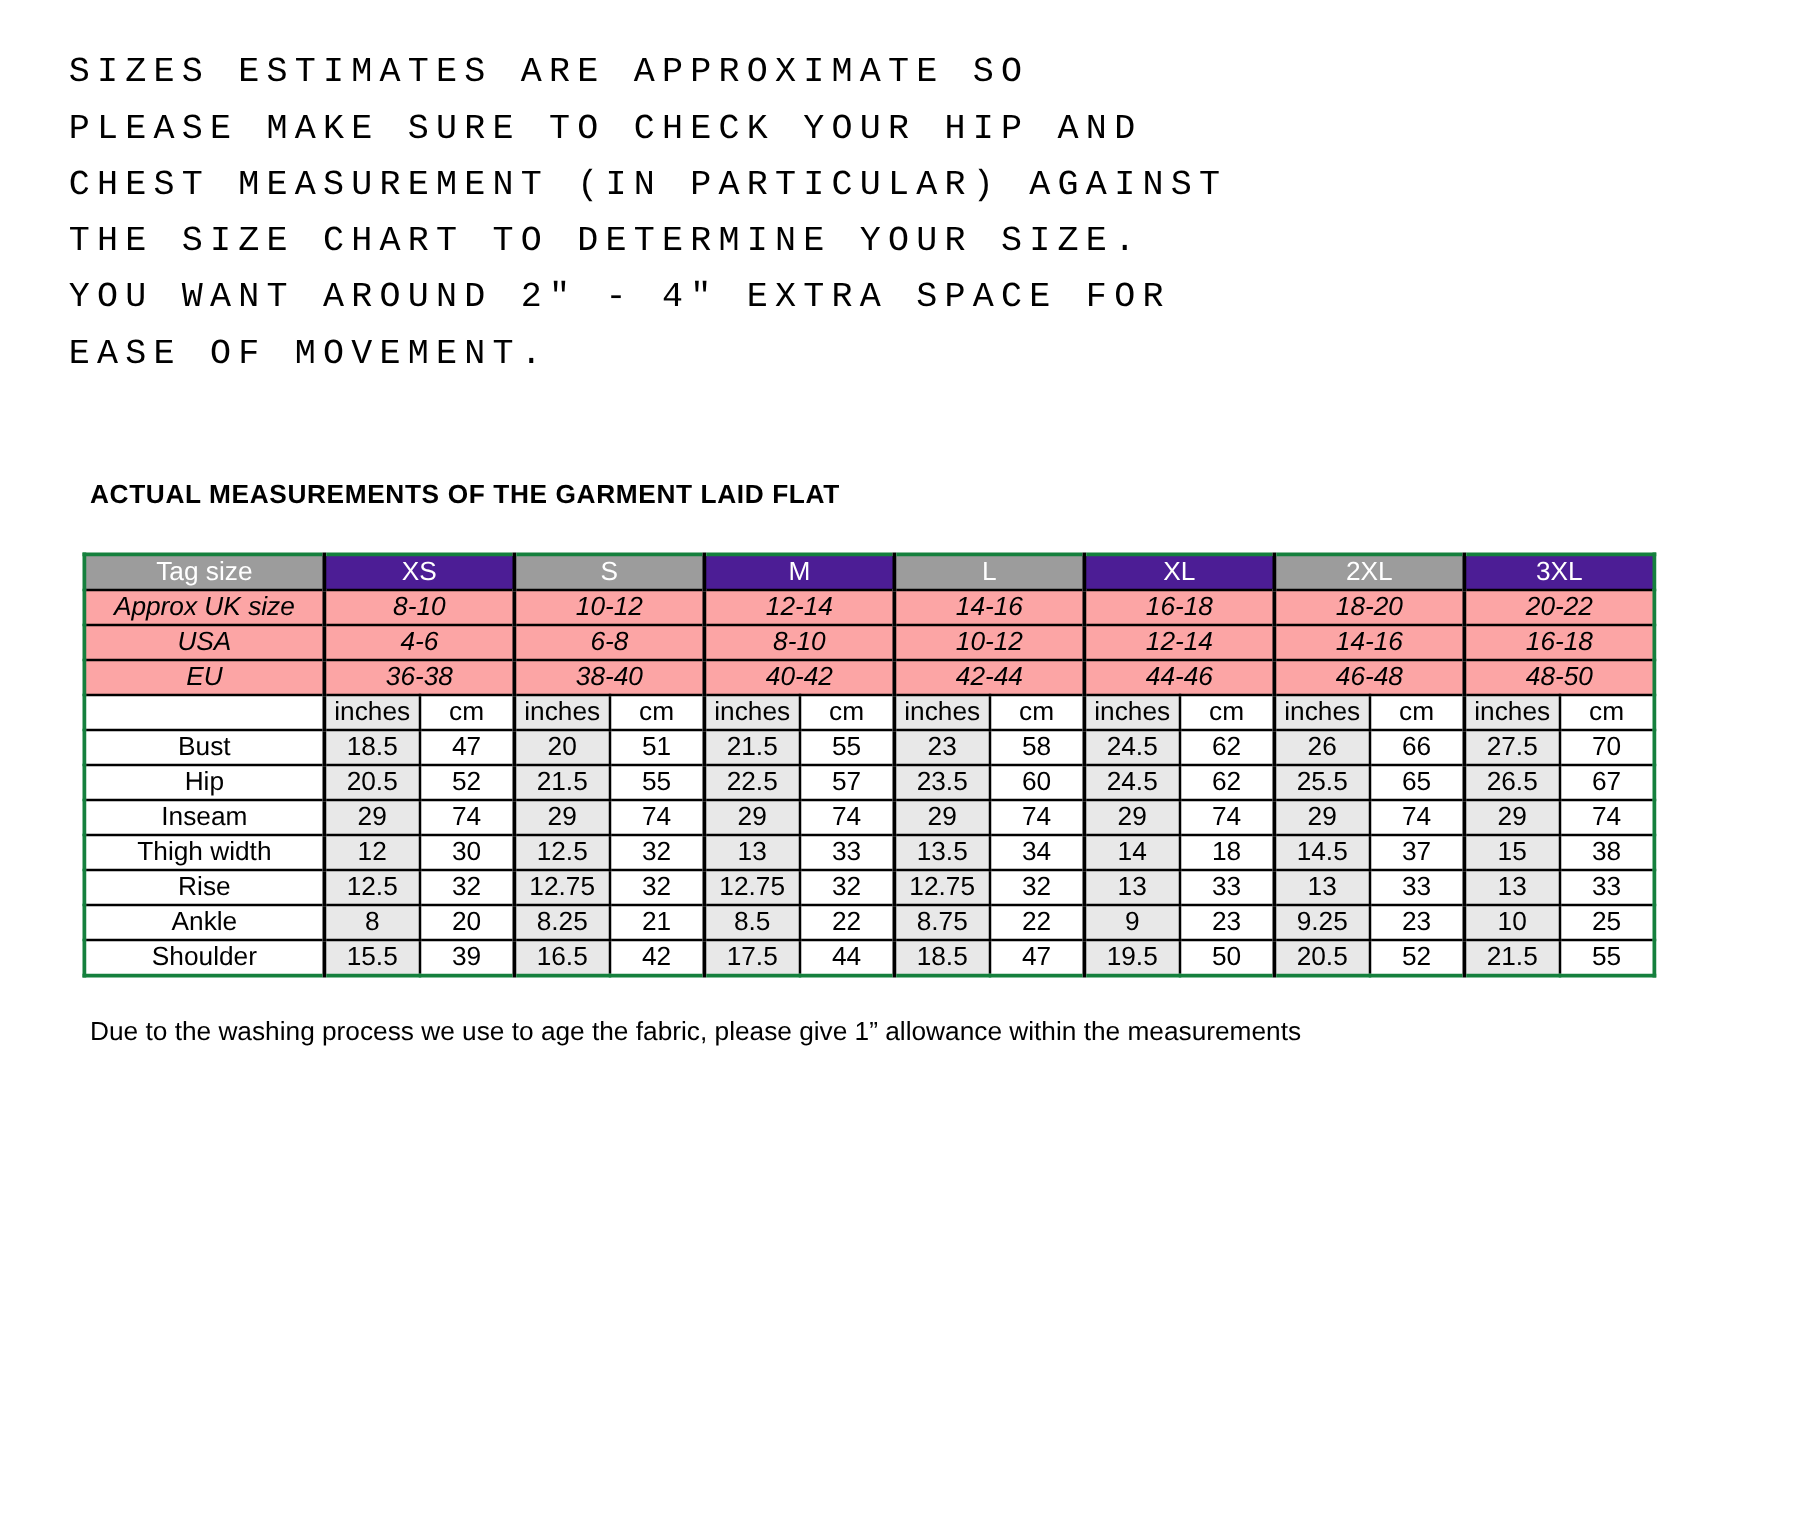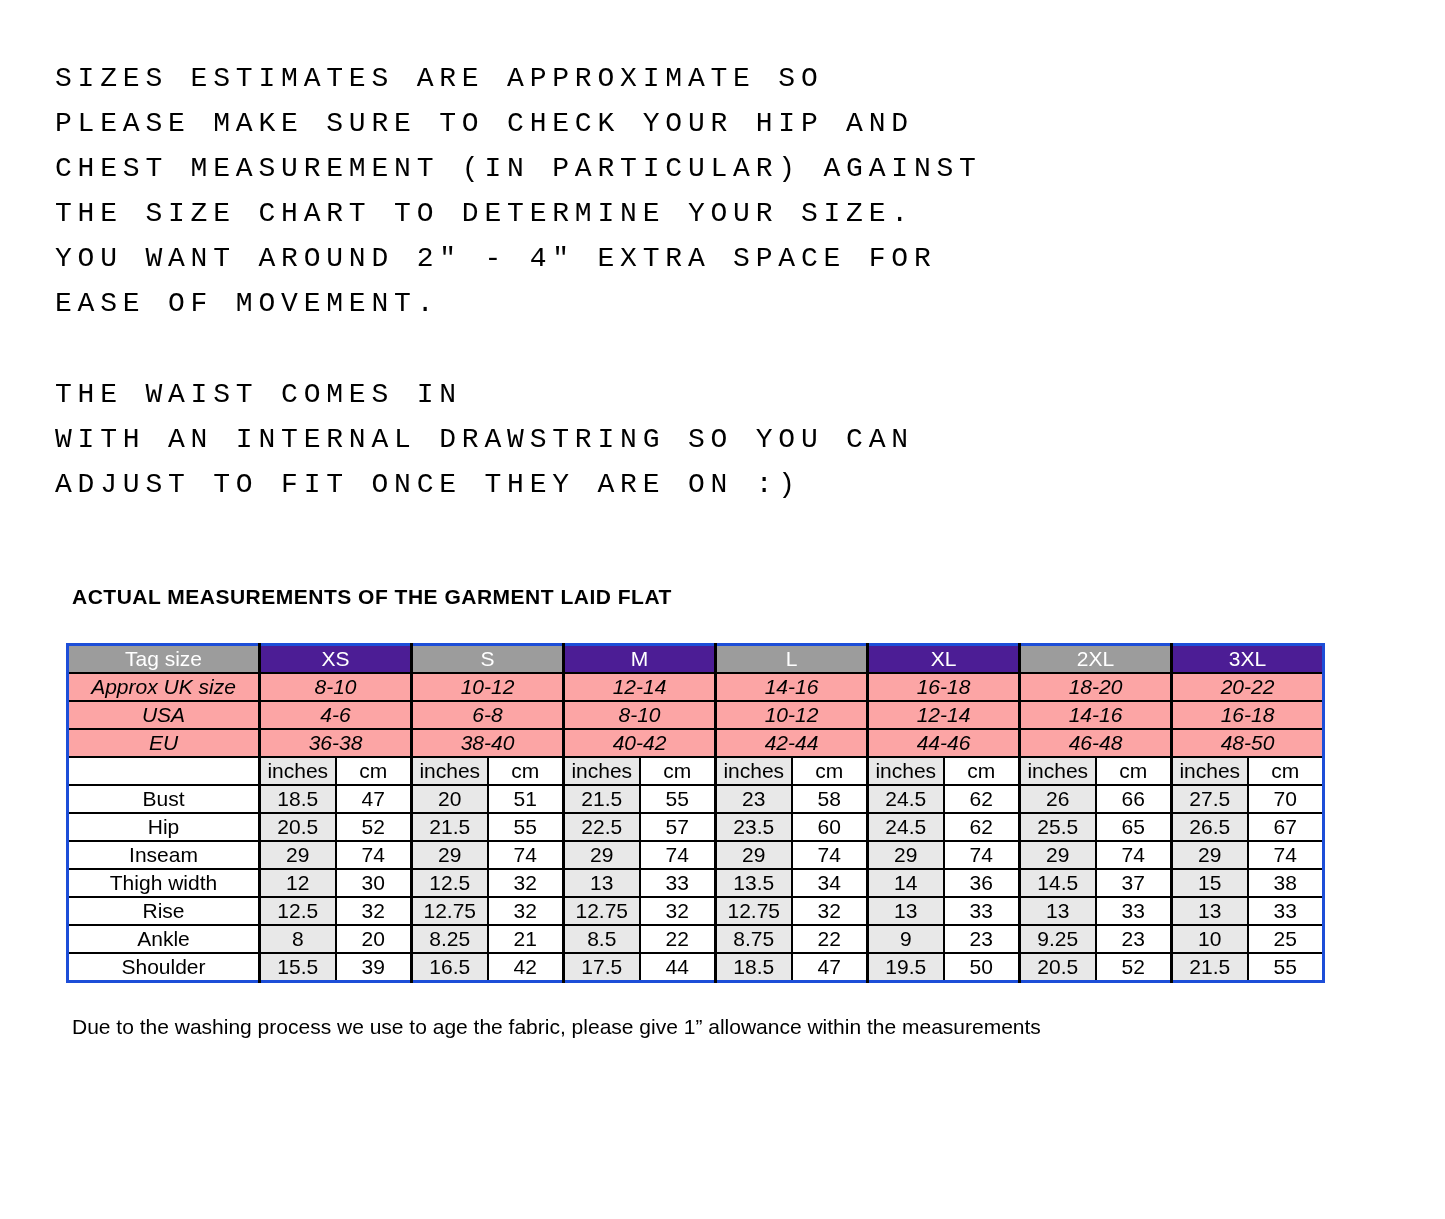--- a/index.html
+++ b/index.html
@@ -6,42 +6,42 @@
   .page {
     position: relative;
     width: 1445px;
     height: 1219px;
     background: #ffffff;
     font-family: "Liberation Sans", sans-serif;
     color: #000000;
     overflow: hidden;
   }
   .intro {
-    padding-top: 56px;
+    padding-top: 36px;
     margin-left: 55px;
     font-family: "Liberation Mono", "DejaVu Sans Mono", monospace;
     font-size: 28px;
     letter-spacing: 5.8px;
     line-height: 45px;
     color: #000000;
   }
   .intro p { margin: 0; white-space: pre-line; }
   .intro p + p { margin-top: 46px; }
   .table-heading {
     margin: 78px 16px 0 72px;
     font-size: 21px;
     font-weight: bold;
     letter-spacing: 0.5px;
     color: #000000;
   }
   table.size-table {
     border-collapse: collapse;
     table-layout: fixed;
     margin: 34px 0 0 66px;
-    border: 3px solid #1d4ed8;
+    border: 3px solid #15803d;
     padding-left: 12px;
   }
   table.size-table th, table.size-table td {
     border: 2px solid #000;
     height: 26px;
     padding: 0;
     text-align: center;
     vertical-align: middle;
     font-size: 21px;
     font-weight: normal;
@@ -69,23 +69,20 @@
 
 <div class="page">
 
   <div class="intro">
     <p>SIZES ESTIMATES ARE APPROXIMATE SO
 PLEASE MAKE SURE TO CHECK YOUR HIP AND
 CHEST MEASUREMENT (IN PARTICULAR) AGAINST
 THE SIZE CHART TO DETERMINE YOUR SIZE.
 YOU WANT AROUND 2" - 4" EXTRA SPACE FOR
 EASE OF MOVEMENT.</p>
-    <p>THE WAIST COMES IN
-WITH AN INTERNAL DRAWSTRING SO YOU CAN
-ADJUST TO FIT ONCE THEY ARE ON :)</p>
   </div>
 
   <h2 class="table-heading">ACTUAL MEASUREMENTS OF THE GARMENT LAID FLAT</h2>
 
   <table class="size-table">
       <colgroup>
         <col style="width:192px">
         <col style="width:76px">
         <col style="width:76px">
         <col style="width:76px">
@@ -214,21 +211,21 @@
           <th class="row-label">Thigh width</th>
           <td class="val-in group-start">12</td>
           <td class="val-cm">30</td>
           <td class="val-in group-start">12.5</td>
           <td class="val-cm">32</td>
           <td class="val-in group-start">13</td>
           <td class="val-cm">33</td>
           <td class="val-in group-start">13.5</td>
           <td class="val-cm">34</td>
           <td class="val-in group-start">14</td>
-          <td class="val-cm">36</td>
+          <td class="val-cm">18</td>
           <td class="val-in group-start">14.5</td>
           <td class="val-cm">37</td>
           <td class="val-in group-start">15</td>
           <td class="val-cm">38</td>
         </tr>
         <tr>
           <th class="row-label">Rise</th>
           <td class="val-in group-start">12.5</td>
           <td class="val-cm">32</td>
           <td class="val-in group-start">12.75</td>

